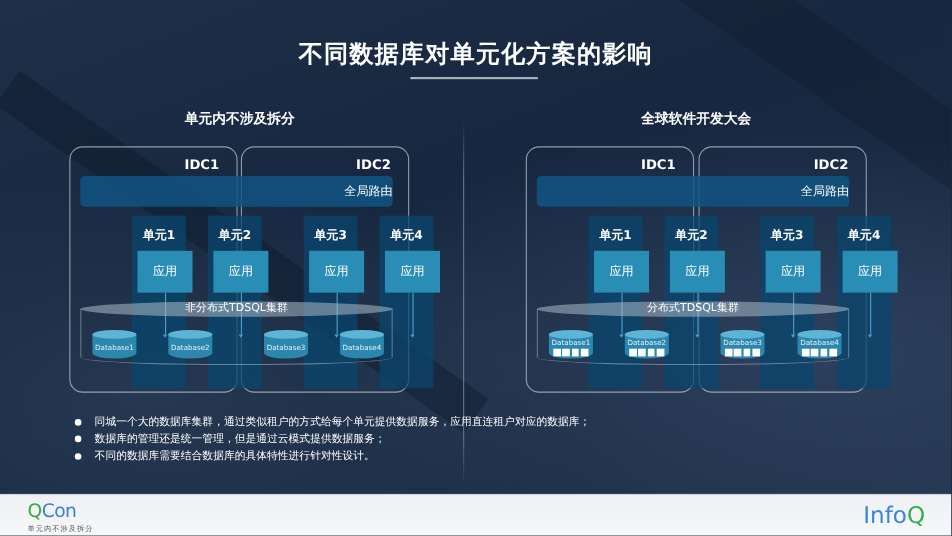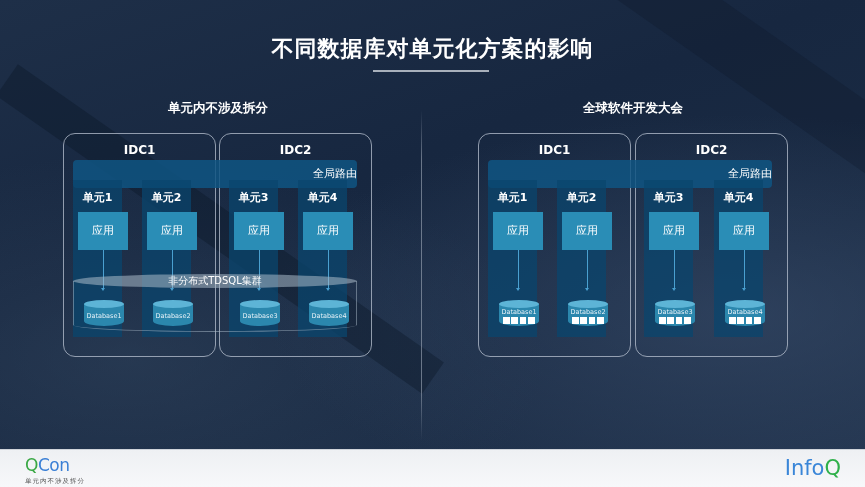--- a/index.html
+++ b/index.html
@@ -32,34 +32,35 @@
     position: absolute; left: 421px; top: 110px; width: 1px; height: 330px;
     background: linear-gradient(180deg, rgba(160,170,185,0) 0%, rgba(160,170,185,0.6) 15%, rgba(160,170,185,0.6) 85%, rgba(160,170,185,0) 100%);
   }
   .panel { position: absolute; top: 100px; width: 310px; height: 262px; }
   .panel-title {
     position: absolute; left: 0; width: 100%; top: 0; text-align: center;
     font-size: 12.5px; font-weight: bold; color: #fff;
   }
   .idc {
     position: absolute; top: 33px; width: 153px; height: 224px;
-    border: 1.3px solid rgba(185,195,210,0.75); border-radius: 12px;
+    border: 1.3px solid rgba(185,195,210,0.75); border-radius: 12px; padding-left: 44px;
   }
   .idc-label {
     position: absolute; top: 9px; width: 100%; text-align: center;
     font-size: 12px; font-weight: bold; color: #fff;
   }
   .route {
     position: absolute; left: 10px; top: 60px; width: 284px; height: 28px;
     background: rgba(15,85,130,0.85); border-radius: 4px;
     text-align: right; line-height: 28px; font-size: 11px; color: #fff;
   }
   .unit {
-    position: absolute; top: 80px; width: 49px; height: 157px;
+    position: absolute; top: 96px; width: 49px; height: 157px;
     background: rgba(10,70,110,0.75);
+    margin-left: 47px;
   }
   .unit-label {
     position: absolute; top: 10px; width: 100%; text-align: center; font-size: 11px; font-weight: bold; color: #fff;
   }
   .app {
     position: absolute; left: 5px; top: 32px; width: 50px; height: 38px;
     background: #2a8db6; text-align: center; line-height: 38px; font-size: 11px; color: #fff;
   }
   .conn {
     position: absolute; left: 30px; top: 70px; width: 1px; height: 38px; background: #4aa0d0;
@@ -217,20 +218,25 @@
       <div class="unit-label">单元3</div>
       <div class="app">应用</div>
       <div class="conn"></div>
     </div>
     <div class="unit" style="left:236px;">
       <div class="unit-label">单元4</div>
       <div class="app">应用</div>
       <div class="conn"></div>
     </div>
 
+    <div class="cluster">
+      <div class="cluster-body"></div>
+      <div class="cluster-bottom"></div>
+      <div class="cluster-top">分布式TDSQL集群</div>
+    </div>
 
     <div class="db split" style="left:21px;">
       <div class="db-body"></div>
         <div class="db-top"></div>
       <div class="db-label">Database1</div>
       <div class="db-cells">
           <div class="db-cell"></div>
           <div class="db-cell"></div>
           <div class="db-cell"></div>
           <div class="db-cell"></div>
@@ -264,20 +270,25 @@
       <div class="db-label">Database4</div>
       <div class="db-cells">
           <div class="db-cell"></div>
           <div class="db-cell"></div>
           <div class="db-cell"></div>
           <div class="db-cell"></div>
         </div>
     </div>
   </div>
 
+  <div class="bullets">
+    <div class="bullet">同城一个大的数据库集群，通过类似租户的方式给每个单元提供数据服务，应用直连租户对应的数据库；</div>
+    <div class="bullet">数据库的管理还是统一管理，但是通过云模式提供数据服务；</div>
+    <div class="bullet">不同的数据库需要结合数据库的具体特性进行针对性设计。</div>
+  </div>
 </div>
 
 <div class="footer">
   <div class="qcon">
     <div class="qcon-logo"><span class="qcon-q">Q</span><span class="qcon-rest">Con</span></div>
     <div class="qcon-sub">单元内不涉及拆分</div>
   </div>
   <div class="infoq"><span class="infoq-info">Info</span><span class="infoq-q">Q</span></div>
 </div>
 

